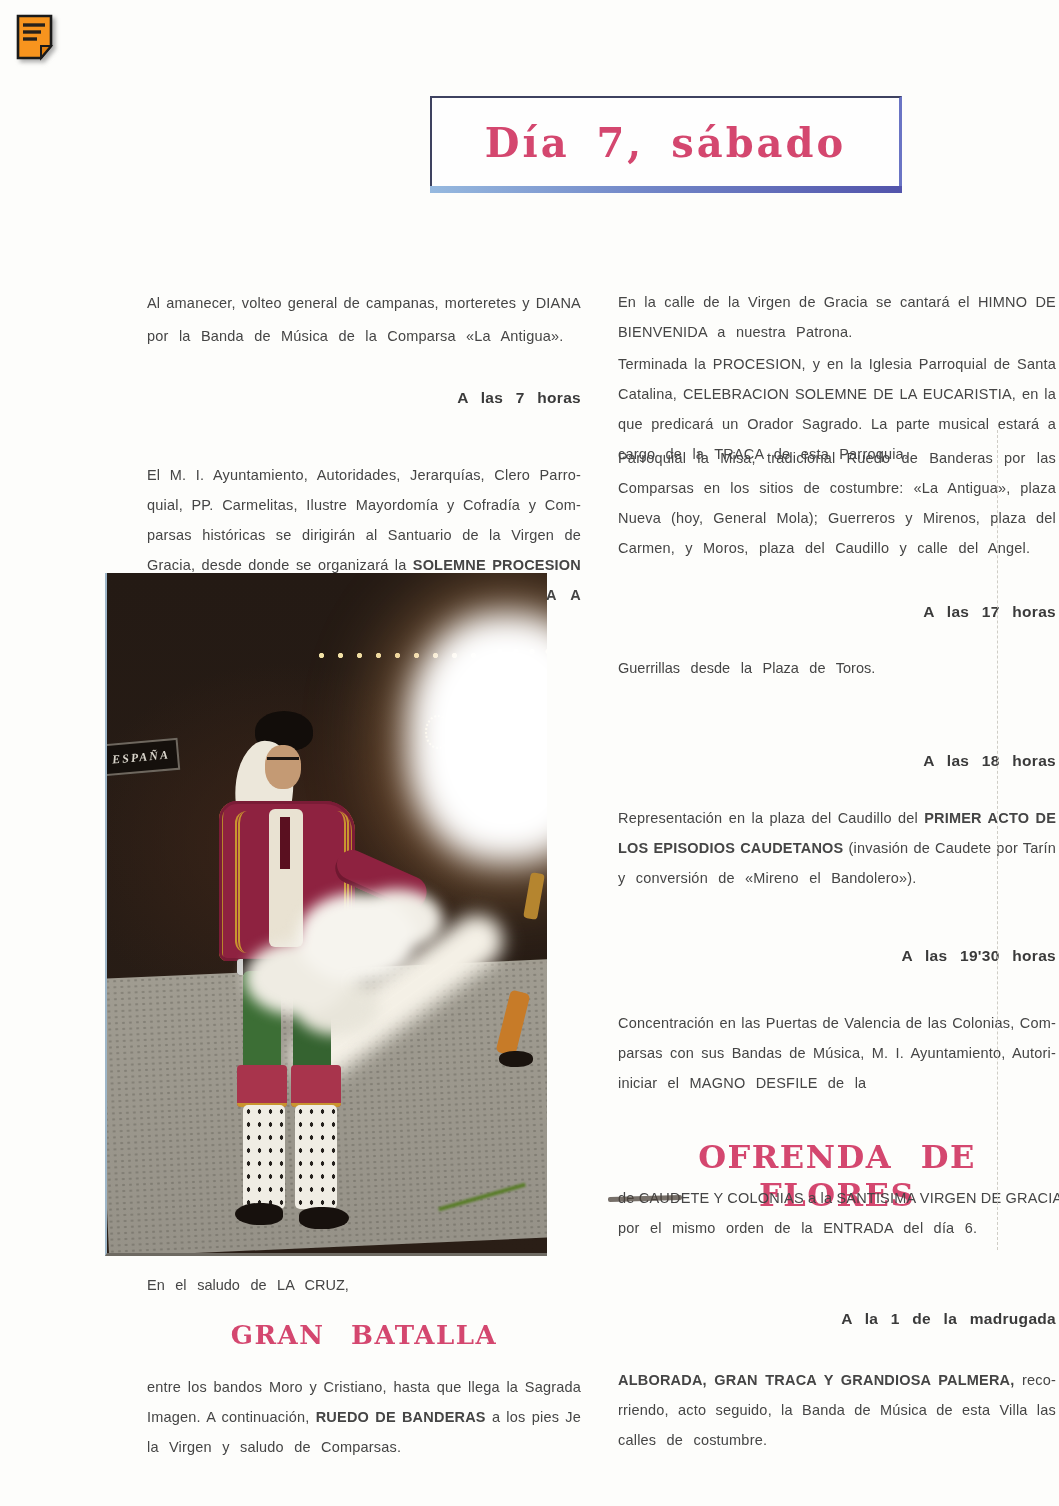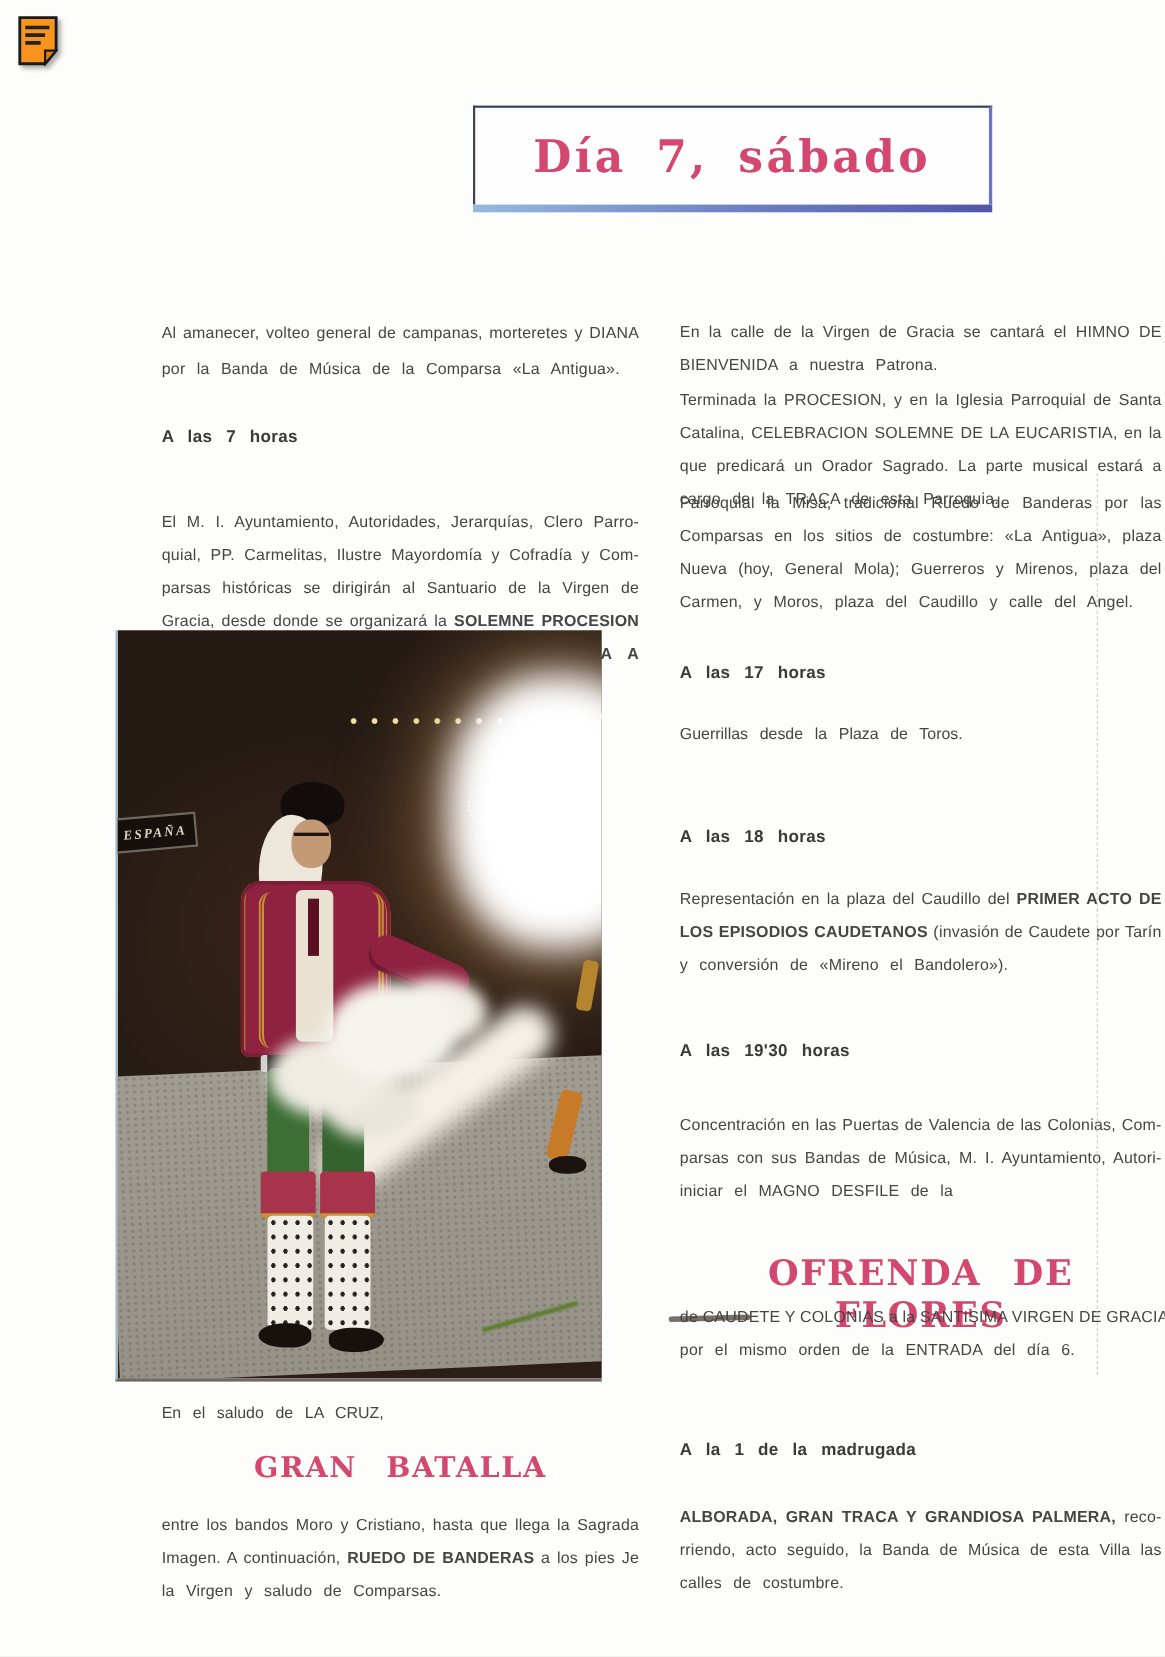--- a/index.html
+++ b/index.html
@@ -29,21 +29,21 @@
     transform:scaleY(1.02);white-space:nowrap;
   }
   
   .block{position:absolute;margin-left:40px;}
   .colL{left:107px;width:434px;}
   .colR{left:578px;width:438px;}
   .para{font-size:14.5px;letter-spacing:.2px;color:#454545;}
   .jline{line-height:30px;height:30px;text-align:justify;text-align-last:justify;white-space:nowrap;}
   .jline.last{text-align-last:left;word-spacing:.42em;white-space:normal;}
   .lh33 .jline{line-height:33px;height:33px;}
-  .time-heading{font-size:15.5px;font-weight:bold;color:#3a3a3a;word-spacing:8px;letter-spacing:.3px;}
+  .time-heading{font-size:15.5px;font-weight:bold;color:#3a3a3a;word-spacing:8px;letter-spacing:.3px;text-align:right;}
   .caption-line{font-size:14.5px;word-spacing:.45em;color:#454545;}
   .pink-heading{
     font-family:"DejaVu Serif",serif;font-weight:bold;color:#d4476f;
     text-align:center;letter-spacing:1.5px;word-spacing:16px;
   }
   .battle{font-size:26px;}
   .ofrenda{font-size:32px;}
   
   .photo{
     position:absolute;left:105px;top:573px;width:440px;height:680px;

